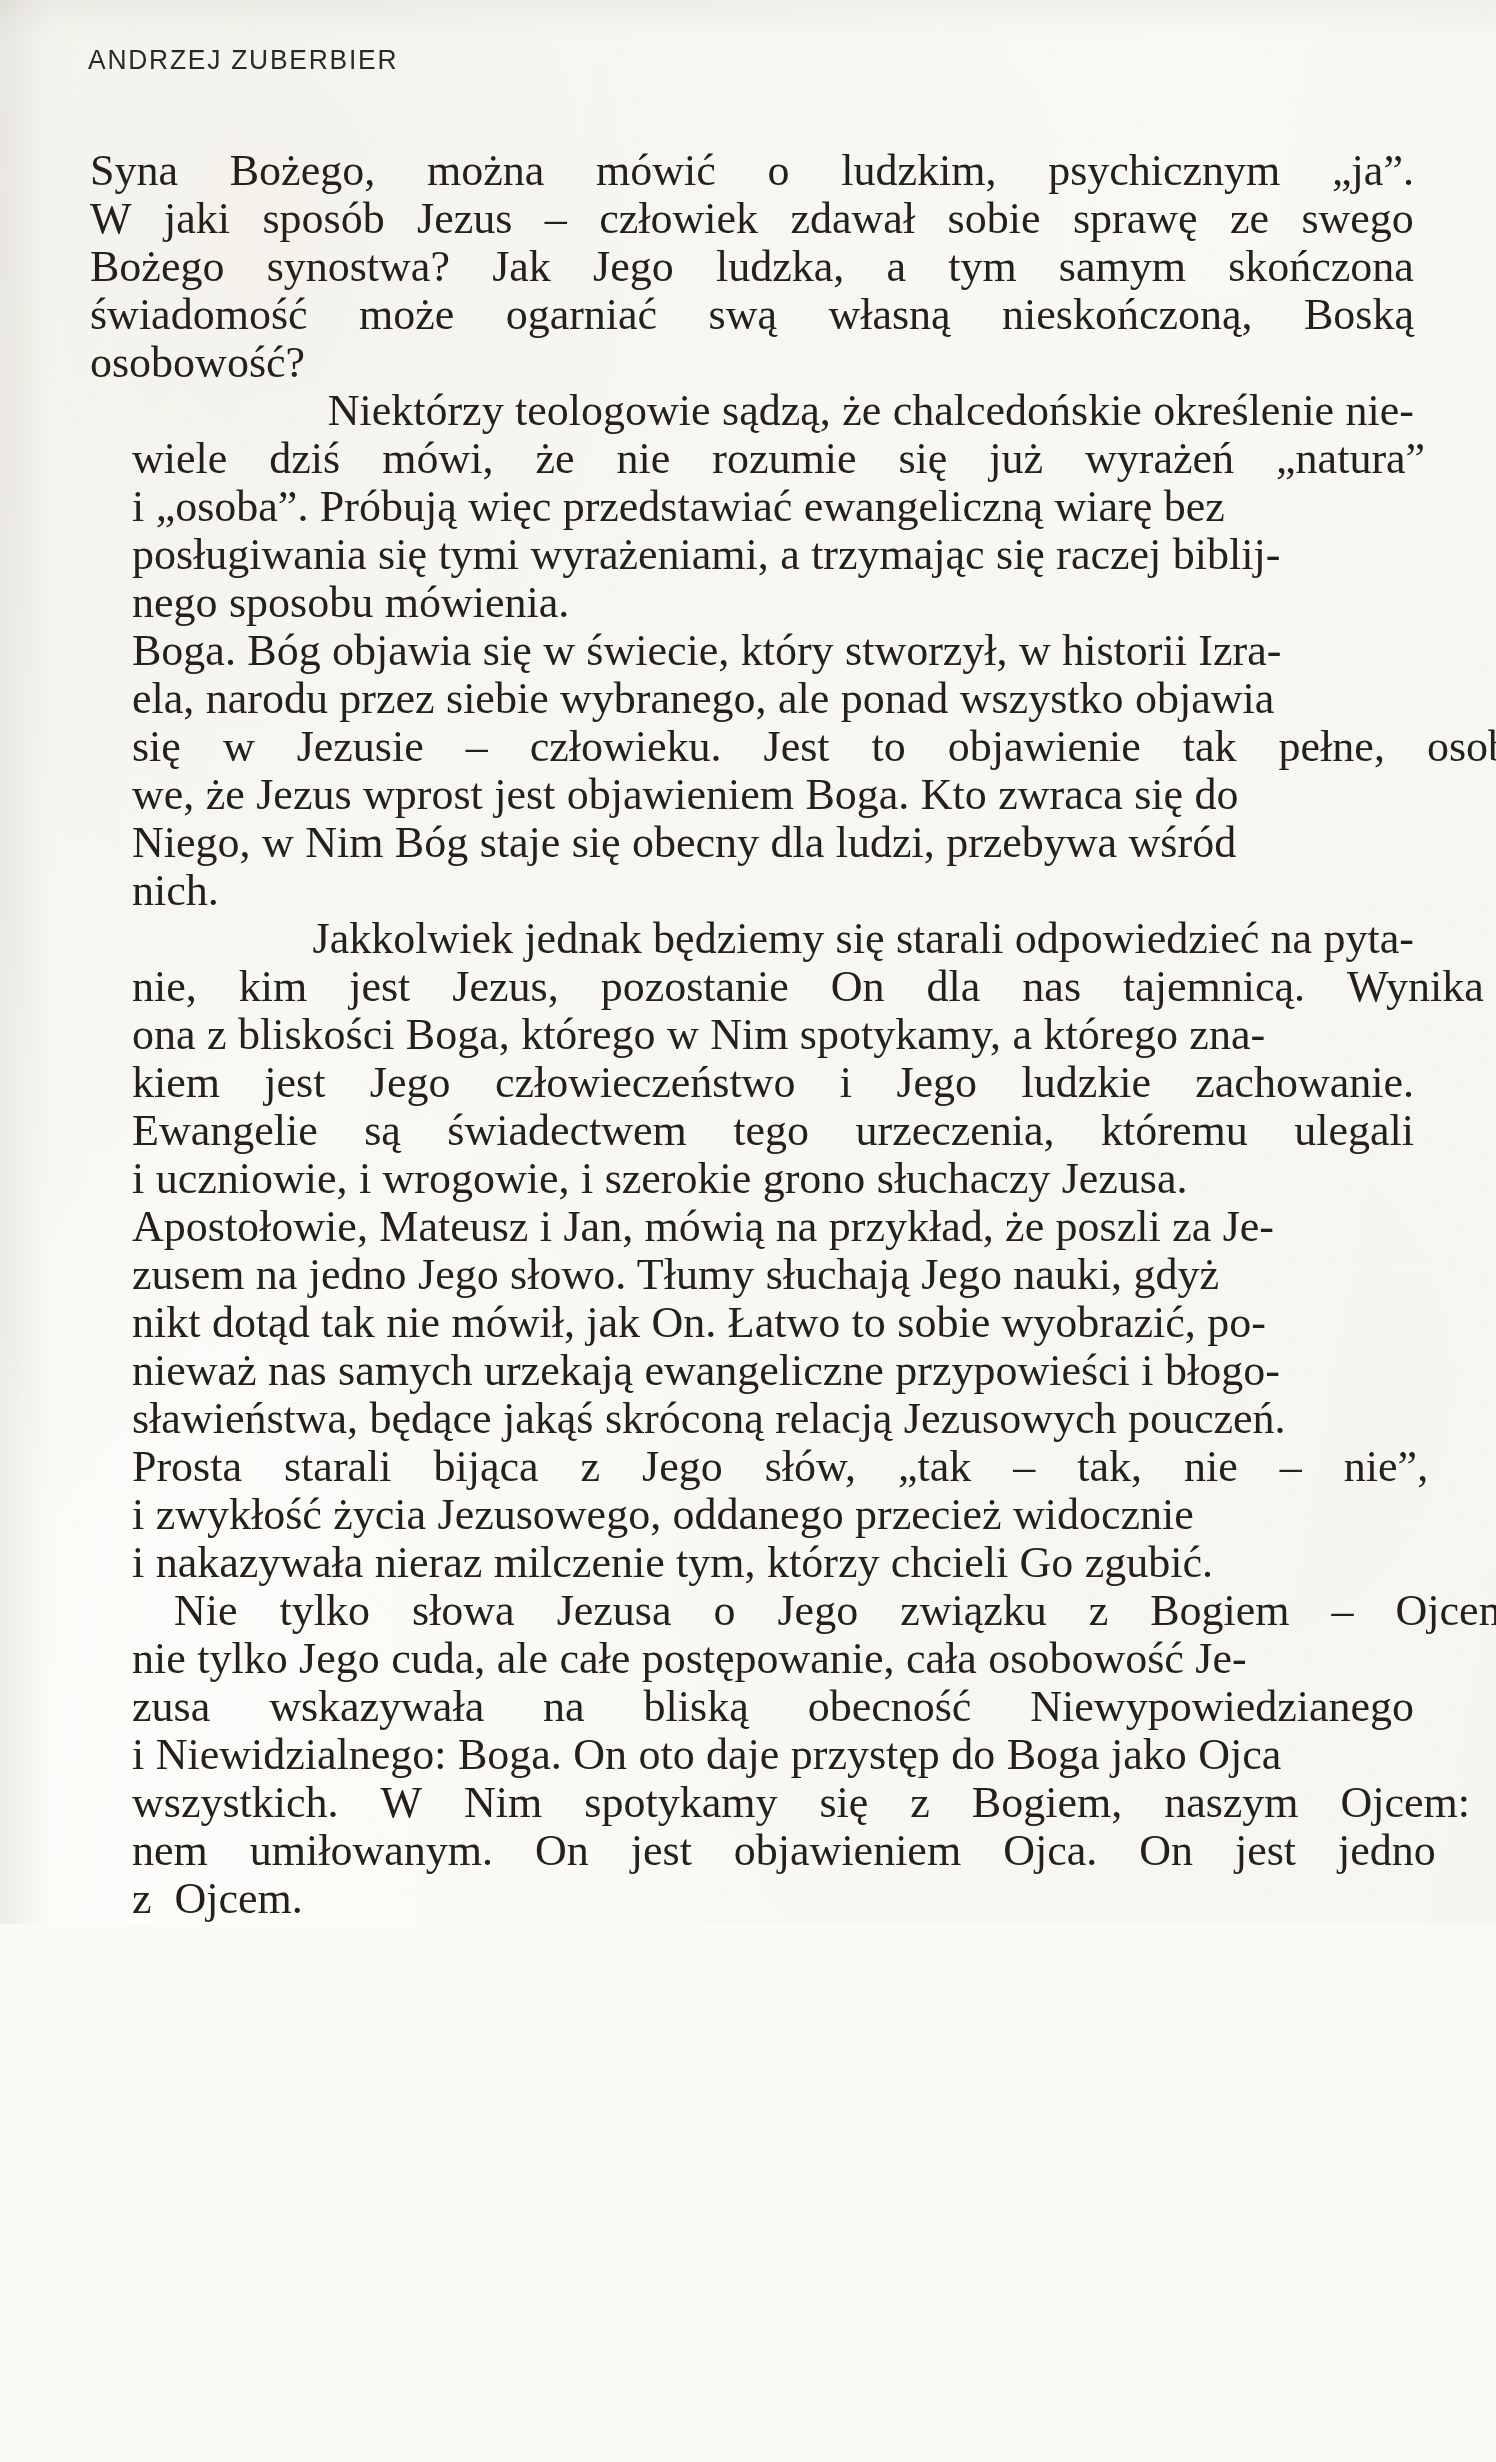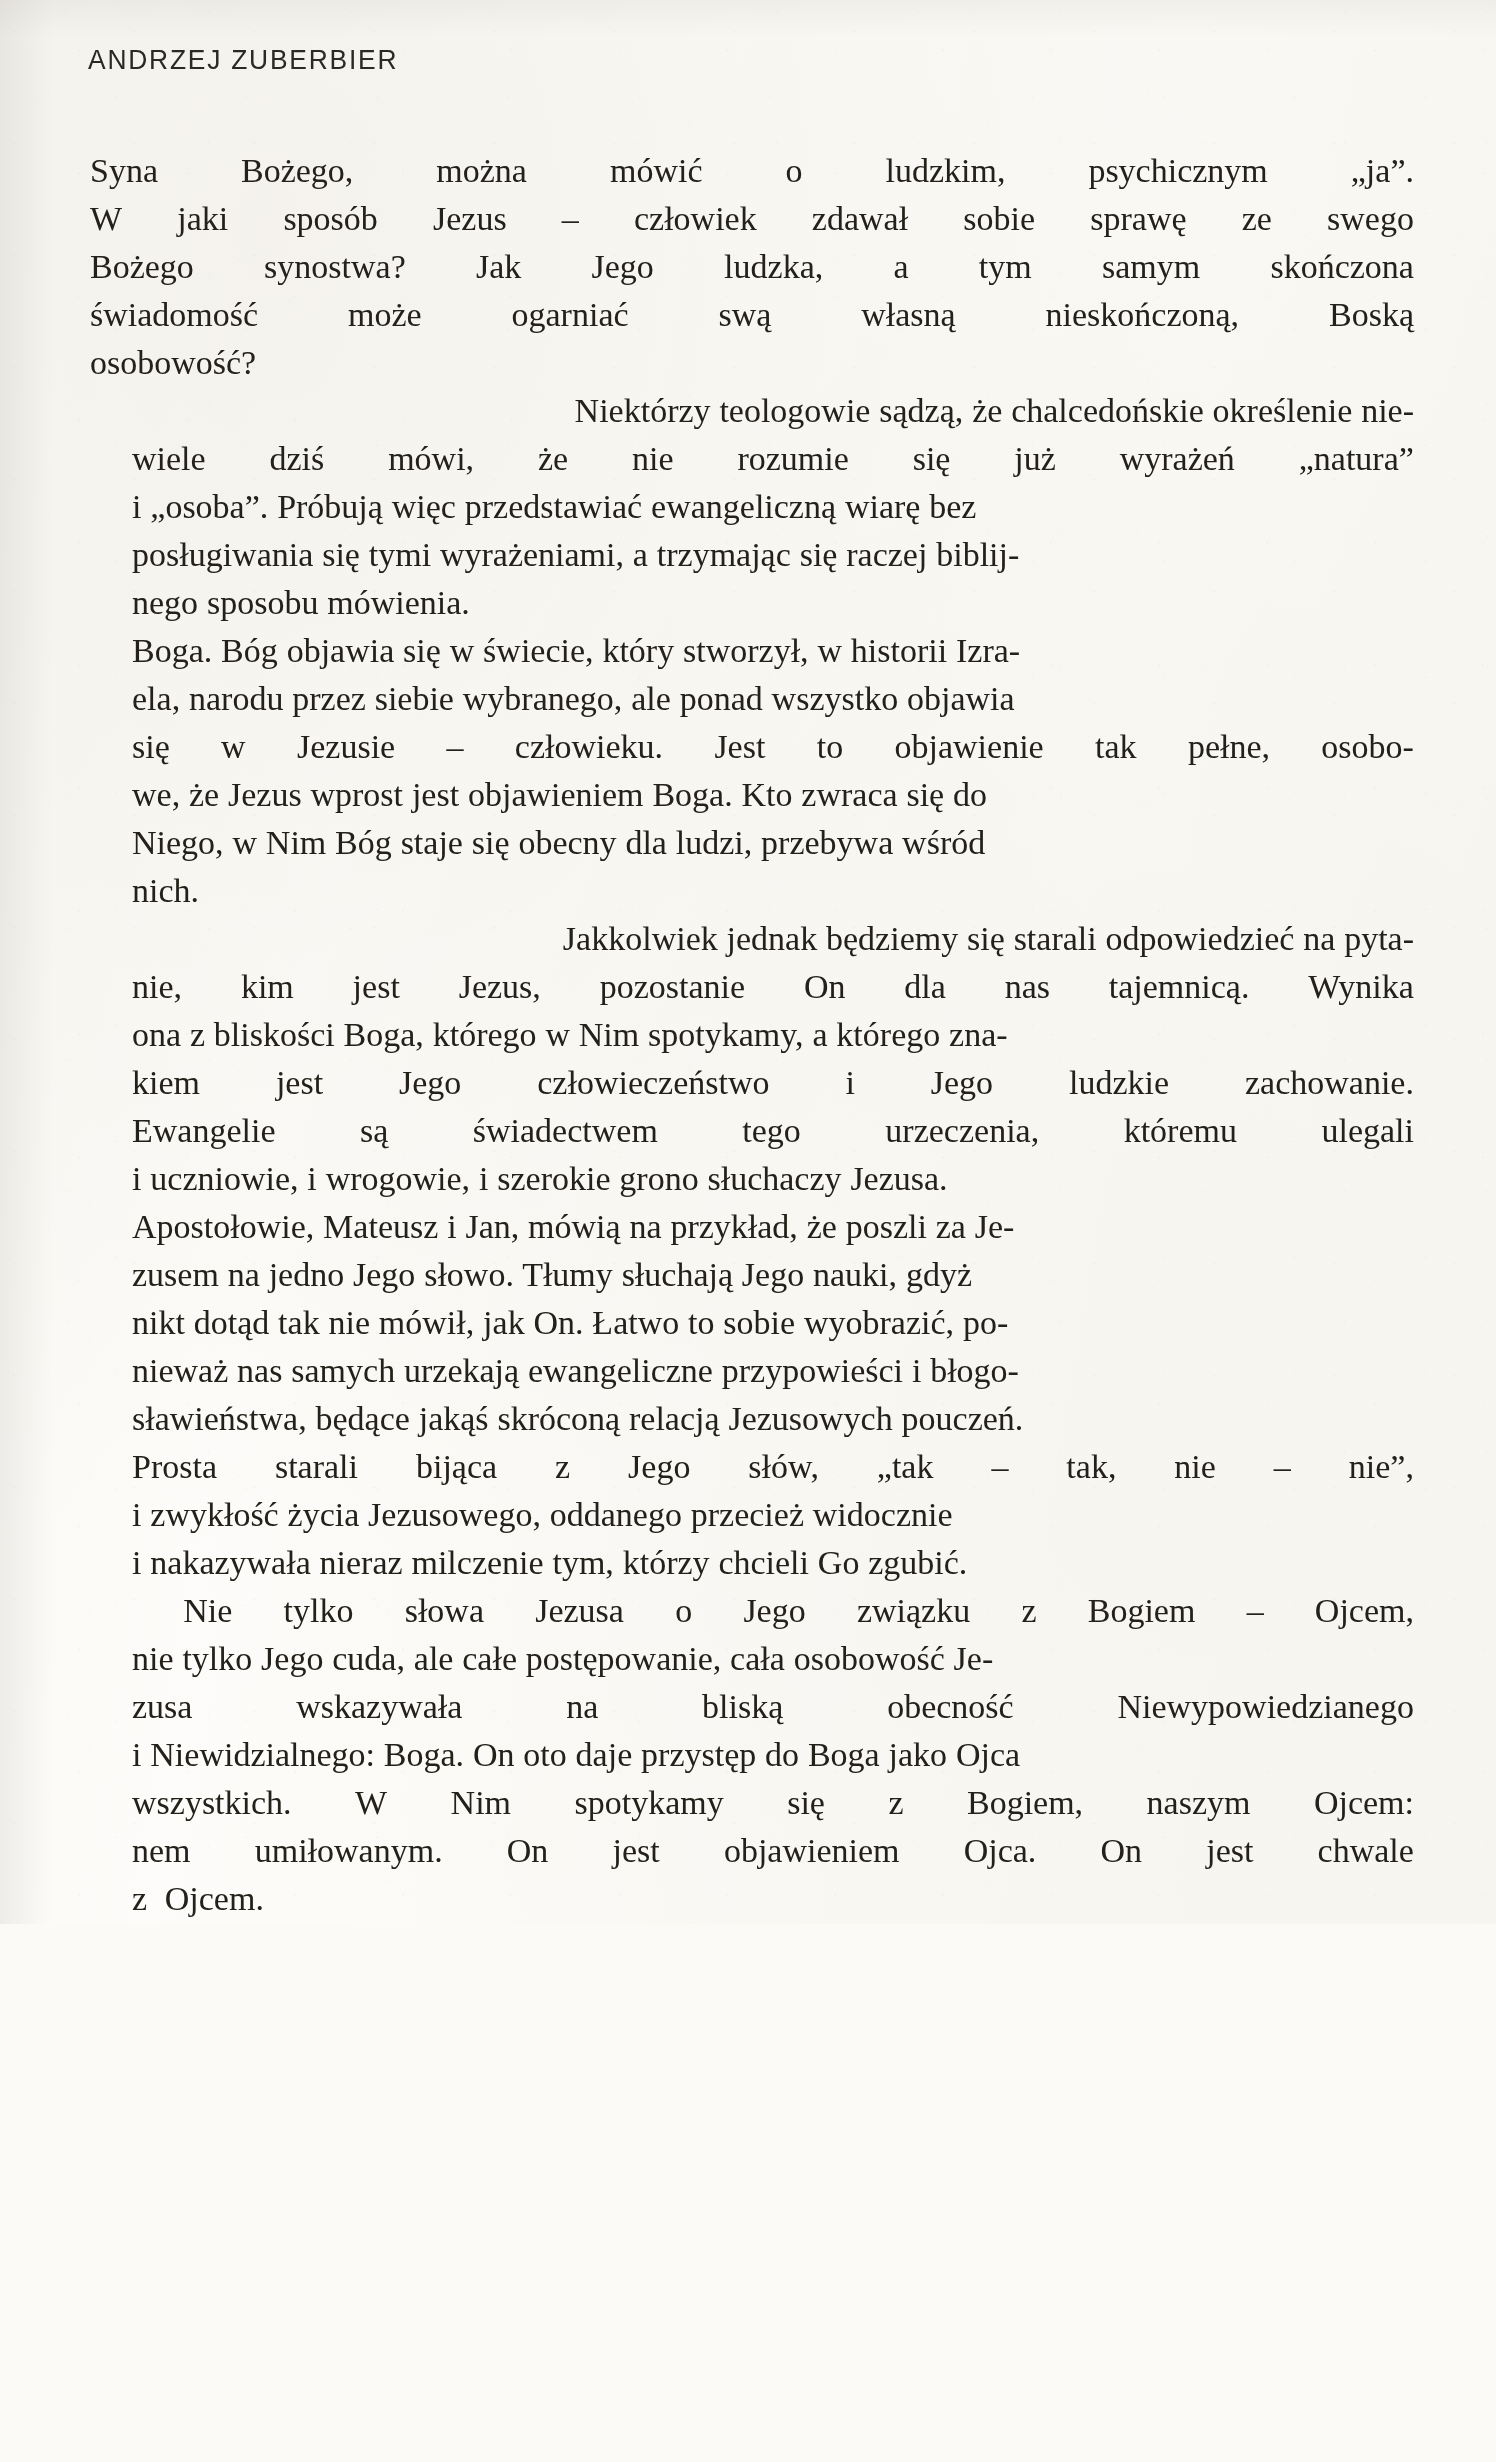--- a/index.html
+++ b/index.html
@@ -69,21 +69,21 @@
   }
 
   .body-block {
     position: absolute;
     top: 147px;
     left: 90px;
     width: 1324px;
   }
 
   .para {
-    font-size: 34px;
+    font-size: 44px;
     line-height: 48px;
     text-align: justify;
     text-align-last: left;
     color: #232119;
     margin: 0;
     word-spacing: 0.01em;
   }
   .para.indent { text-indent: 42px; }
   .para.p-first { text-indent: 0; }
 
@@ -160,21 +160,21 @@
         <div class="ln"><span>Prosta</span><span>starali</span><span>bijąca</span><span>z</span><span>Jego</span><span>słów,</span><span>„tak</span><span>–</span><span>tak,</span><span>nie</span><span>–</span><span>nie”,</span></div>
         <div class="ln"><span>i zwykłość życia Jezusowego, oddanego przecież widocznie</span></div>
         <div class="ln last"><span>i nakazywała nieraz milczenie tym, którzy chcieli Go zgubić.</span></div>
       </div>
       <div class="para indent">
         <div class="ln"><span style="width: 42px; flex: 0 0 42px;"></span><span>Nie</span><span>tylko</span><span>słowa</span><span>Jezusa</span><span>o</span><span>Jego</span><span>związku</span><span>z</span><span>Bogiem</span><span>–</span><span>Ojcem,</span></div>
         <div class="ln"><span>nie tylko Jego cuda, ale całe postępowanie, cała osobowość Je-</span></div>
         <div class="ln"><span>zusa</span><span>wskazywała</span><span>na</span><span>bliską</span><span>obecność</span><span>Niewypowiedzianego</span></div>
         <div class="ln"><span>i Niewidzialnego: Boga. On oto daje przystęp do Boga jako Ojca</span></div>
         <div class="ln"><span>wszystkich.</span><span>W</span><span>Nim</span><span>spotykamy</span><span>się</span><span>z</span><span>Bogiem,</span><span>naszym</span><span>Ojcem:</span></div>
-        <div class="ln"><span>nem</span><span>umiłowanym.</span><span>On</span><span>jest</span><span>objawieniem</span><span>Ojca.</span><span>On</span><span>jest</span><span>chwale</span></div>
+        <div class="ln"><span>nem</span><span>umiłowanym.</span><span>On</span><span>jest</span><span>objawieniem</span><span>Ojca.</span><span>On</span><span>jest</span><span>jedno</span></div>
         <div class="ln last"><span>z  Ojcem.</span></div>
       </div>
     </div>
 
   <div class="folio">116</div>
 
   <div class="grain"></div>
 </div>
 
 

